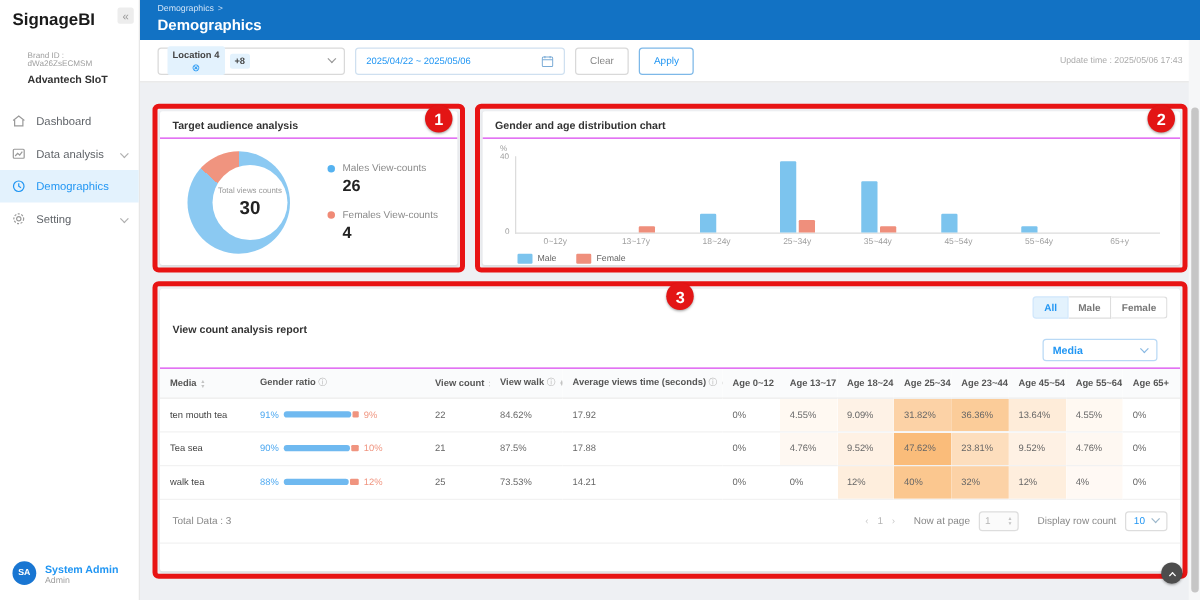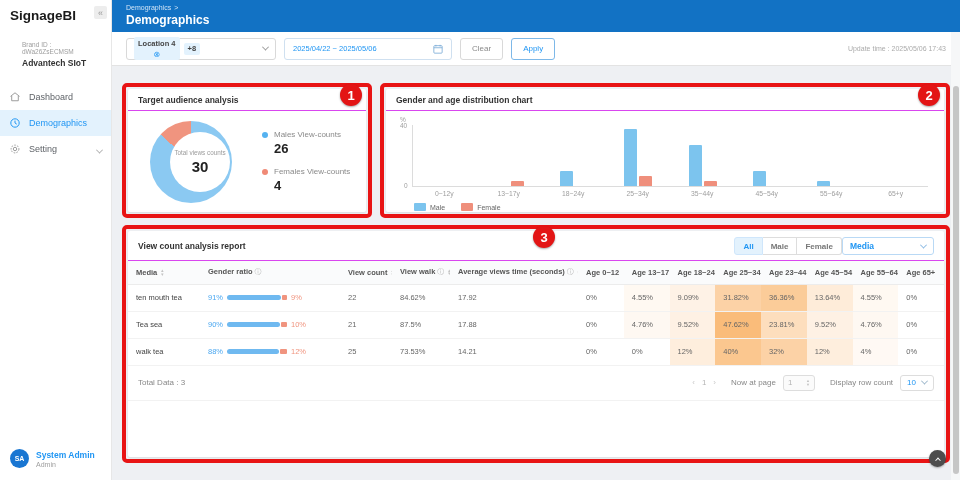--- a/index.html
+++ b/index.html
@@ -96,21 +96,21 @@
   .xlabels { display:flex; margin-left:14px; padding-top:3px; }
   .xlabels span { flex:1; text-align:center; font-size:6.8px; color:#9e9e9e; }
   .chart-legend { display:flex; gap:16px; margin:6px 0 0 16px; }
   .cl-item { display:flex; align-items:center; gap:4px; }
   .cl-swatch { width:12px; height:8px; border-radius:1px; }
   .cl-label { font-size:7px; color:#666; }
 
   
   .p3-head { justify-content:flex-start; }
   .p3-title { font-size:8.5px; font-weight:bold; color:#333; }
-  .p3-controls { margin-left:auto; display:flex; align-items:center; gap:0; }
+  .p3-controls { margin-left:auto; display:flex; align-items:center; gap:16px;flex-direction:column; }
   .seg { display:flex; }
   .seg-btn { height:18px; padding:0 8px; border:1px solid #ddd; font-size:8px; color:#777; background:#fff;
     display:flex; align-items:center; cursor:pointer; }
   .seg-btn:not(:first-child) { border-left:none; }
   .seg-btn:first-child { border-radius:3px 0 0 3px; }
   .seg-btn:last-child { border-radius:0 3px 3px 0; }
   .seg-btn.active { background:#e3f2fd; color:#2196f3; border-color:#cfe6fb; }
   .media-select { height:18px; width:92px; border:1px solid #b9d9f5; border-radius:3px; background:#fff;
     display:flex; align-items:center; justify-content:space-between; padding:0 7px; font-size:8.5px;
     color:#2196f3; cursor:pointer; }
@@ -166,20 +166,30 @@
     </div>
     <div class="nav">
         <div class="nav-item">
           <span class="nicon">
             <svg width="12" height="12" viewBox="0 0 16 16" fill="none" stroke="currentColor" stroke-width="1.3">
               <path d="M2 7.2 L8 2.4 L14 7.2"></path>
               <path d="M3.6 6.6 V13 H12.4 V6.6"></path>
             </svg>
           </span>
           <span class="nlabel">Dashboard</span>
+        </div>
+        <div class="nav-item">
+          <span class="nicon">
+            <svg width="12" height="12" viewBox="0 0 16 16" fill="none" stroke="currentColor" stroke-width="1.3">
+              <rect x="2.2" y="3.2" width="11.6" height="9.6" rx="1"></rect>
+              <polyline points="4.2,10.4 6.8,7.6 9,9.4 11.8,5.8"></polyline>
+            </svg>
+          </span>
+          <span class="nlabel">Data analysis</span>
+          <span class="nchev"><span class="chev"></span></span>
         </div>
         <div class="nav-item active">
           <span class="nicon">
             <svg width="12" height="12" viewBox="0 0 16 16" fill="none" stroke="currentColor" stroke-width="1.3">
               <circle cx="8" cy="8" r="5.6"></circle>
               <path d="M8 4.8 V8 L10.4 9.6"></path>
             </svg>
           </span>
           <span class="nlabel">Demographics</span>
         </div>

